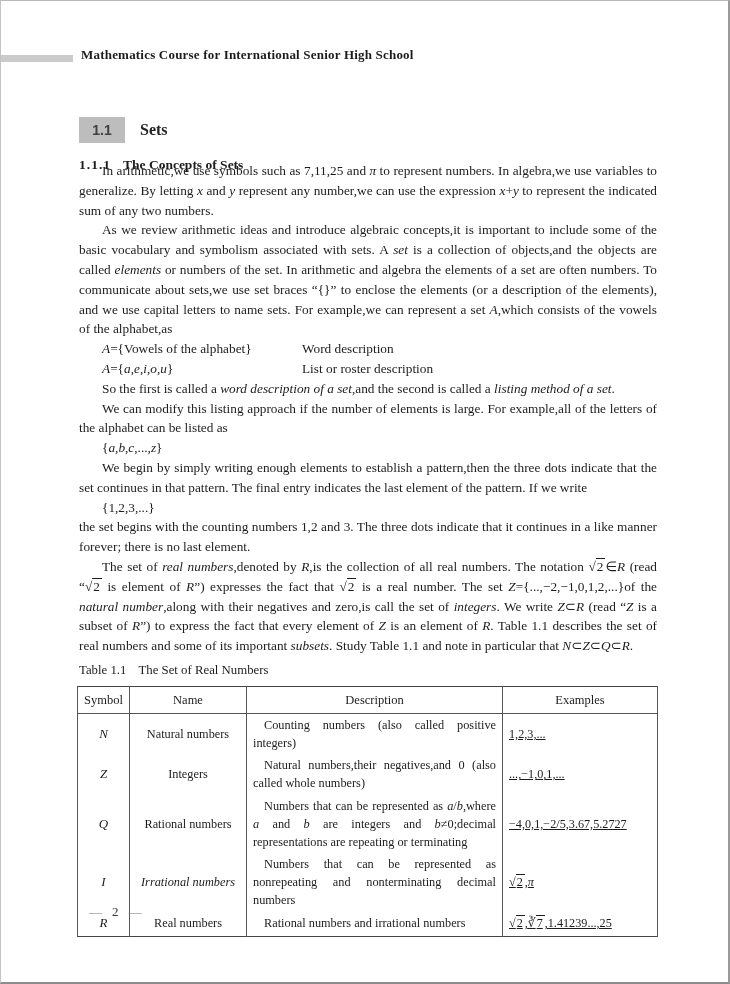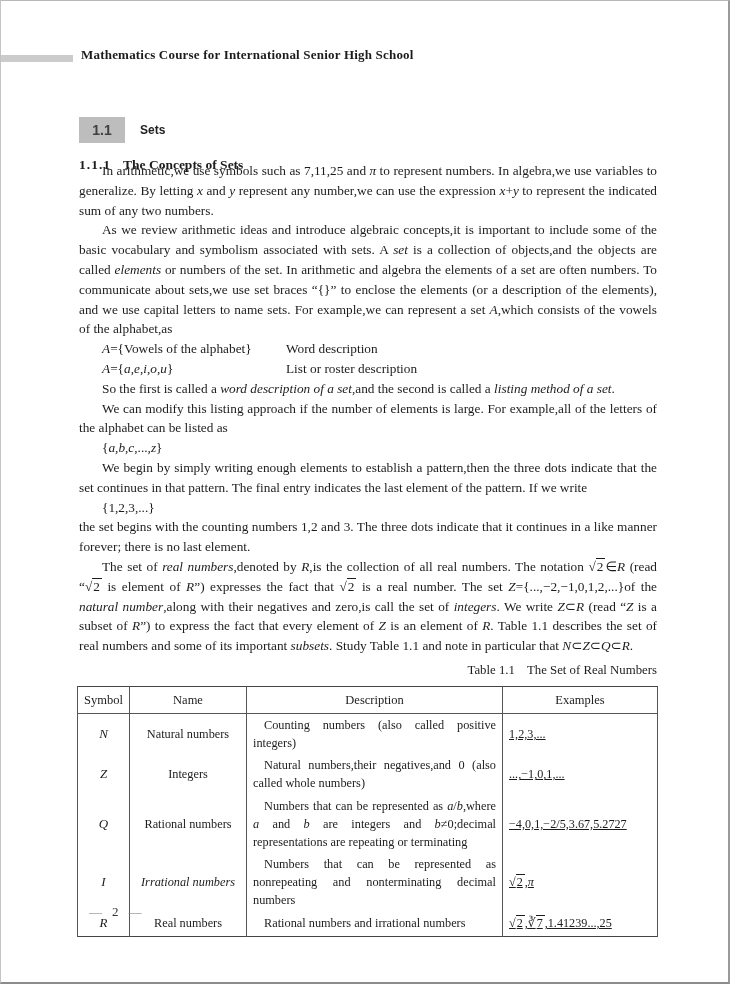--- a/index.html
+++ b/index.html
@@ -11,38 +11,38 @@
     box-sizing:border-box;overflow:hidden;
   }
   .it{font-style:italic;}
   
   .hdr-bar{position:absolute;left:0;top:54px;width:72px;height:7px;background:#cbcbcb;}
   .hdr-title{position:absolute;left:80px;top:46px;font-weight:bold;font-size:13px;letter-spacing:.2px;}
   
   .sec{position:absolute;left:78px;top:116px;display:flex;align-items:center;}
   .sec-num{width:46px;height:26px;background:#bdbdbd;color:#404040;font-family:"Liberation Sans",sans-serif;
     font-weight:bold;font-size:14px;display:flex;align-items:center;justify-content:center;}
-  .sec-title{margin-left:15px;font-family:Liberation Sans, sans-serif;font-weight:bold;font-size:12px;color:#222;}
+  .sec-title{margin-left:15px;font-family:Liberation Serif, serif;font-weight:bold;font-size:16px;color:#222;}
   
   .subsec{position:absolute;left:78px;top:156px;font-weight:bold;font-size:13.5px;}
   .subsec .num{margin-right:12px;letter-spacing:1px;}
   
   .flow{position:absolute;left:78px;top:160px;width:578px;font-size:13.3px;line-height:19.8px;}
   .flow p{margin:0;}
   .para{text-indent:23px;text-align:justify;}
   .plain{text-indent:0;text-align:justify;}
   .setline{text-indent:23px;}
   .defrow{display:flex;}
   .def-left{width:207px;padding-left:23px;box-sizing:border-box;flex:0 0 auto;}
-  .def-right{flex:1;}
+  .def-right{flex:1;margin-left:16px;}
   
   .rad{white-space:nowrap;}
   .radicand{border-top:1px solid currentColor;padding:0 2px 0 1px;}
   
-  .tbl-caption{text-align:right;margin-top:5px;margin-bottom:5px;font-size:12.8px;}
+  .tbl-caption{text-align:left;margin-top:5px;margin-bottom:5px;font-size:12.8px;}
   .tbl-caption .cap-label{margin-right:12px;}
   table.rn{border-collapse:collapse;width:580px;margin-left:-2px;table-layout:fixed;
     font-size:12.3px;line-height:18px;}
   table.rn th,table.rn td{border-left:1px solid #555;border-right:1px solid #555;padding:2px 6px;vertical-align:middle;}
   table.rn{border:1.5px solid #444;}
   table.rn thead th{border-bottom:1px solid #555;font-weight:normal;text-align:center;height:22px;font-size:12.5px;}
   td.c-symbol{text-align:center;font-style:italic;font-size:13px;}
   td.c-name{text-align:center;}
   td.c-desc{text-align:justify;text-indent:11px;padding:1px 8px;}
   td.c-ex{padding-left:12px;font-size:12.2px;text-decoration:underline;}

